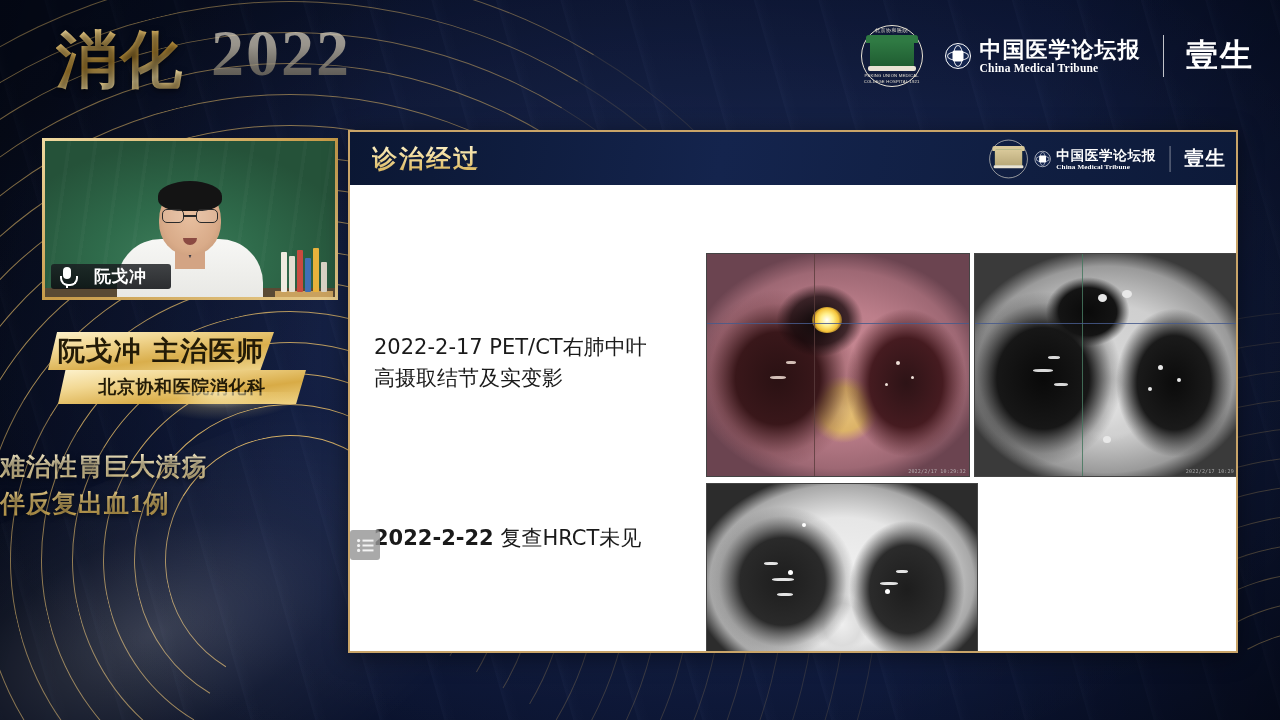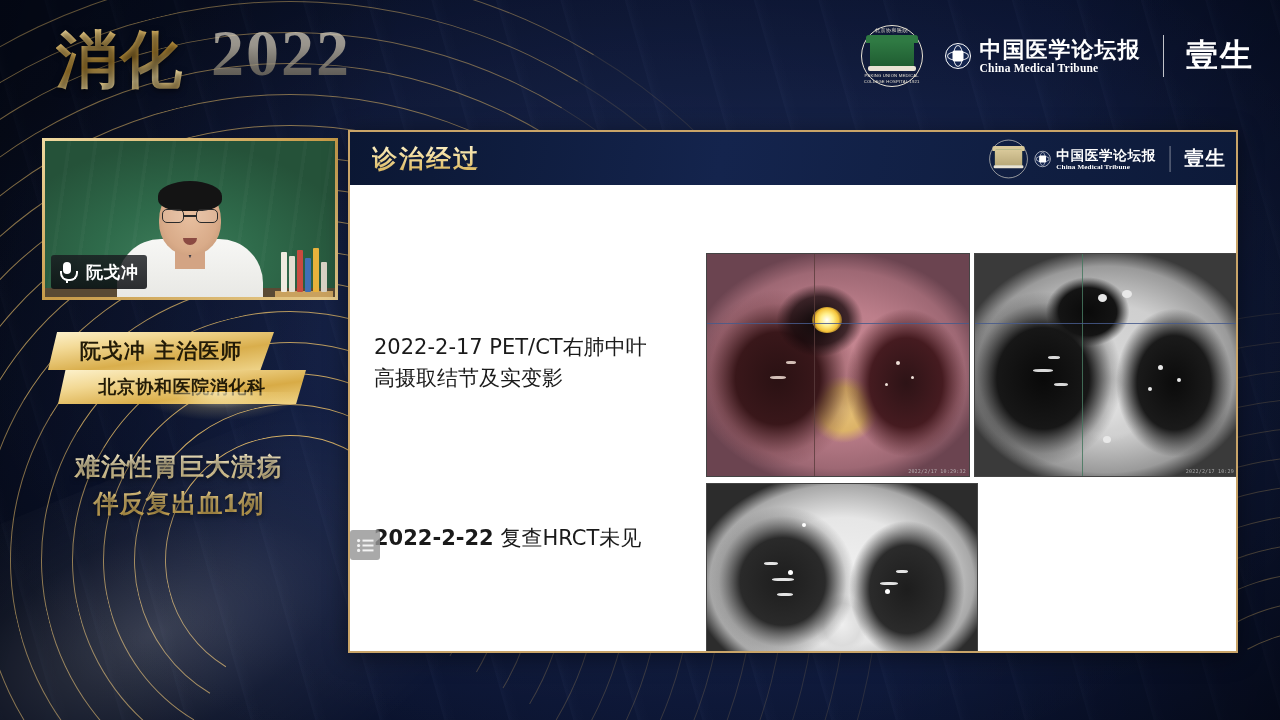--- a/index.html
+++ b/index.html
@@ -197,22 +197,22 @@
   .vid-collar {
     position:absolute; left:50%; bottom:14px; width:40px; height:44px; transform:translateX(-50%) rotate(0deg);
     background:#3a3a44; clip-path:polygon(50% 0,70% 0,50% 44%,30% 0);
   }
   .vid-books { position:absolute; right:8px; bottom:5px; width:46px; height:46px; display:flex; align-items:flex-end; gap:2px; }
   .vid-books i { display:block; width:6px; border-radius:1px; }
   .vid-shelf { position:absolute; right:2px; bottom:0; width:58px; height:6px; background:#c9a15e; }
   .vid-desk { position:absolute; left:0; bottom:0; width:100%; height:9px; background:#5a4a34; }
 
   .mic-badge {
-    position:absolute; left:6px; bottom:8px; height:34px; display:flex; align-items:center;
-    gap:11px; padding:0 8px 0 8px;
+    position:absolute; left:6px; bottom:8px; height:25px; display:flex; align-items:center;
+    gap:19px; padding:0 24px 0 8px;
     background:linear-gradient(180deg, rgba(25,28,32,.82), rgba(12,14,18,.86));
     border-radius:3px;
   }
   .mic-ico { width:16px; height:20px; position:relative; flex:none; }
   .mic-ico:before {
     content:""; position:absolute; left:4px; top:0; width:8px; height:12px;
     background:#fff; border-radius:4px;
   }
   .mic-ico:after {
     content:""; position:absolute; left:1px; top:9px; width:14px; height:8px;
@@ -222,40 +222,40 @@
   .mic-name { font-size:17px; font-weight:700; color:#fff; letter-spacing:.5px;
     font-family:"DejaVu Sans","Liberation Sans",sans-serif; }
 
   
   .ribbon1 {
     position:absolute; left:48px; top:332px; width:226px; height:38px;
     background:linear-gradient(172deg,#fdf2cd 0%,#f3da97 26%,#d9ae4c 62%,#f0d68d 100%);
     clip-path:polygon(4% 0, 100% 0, 94% 100%, 0% 100%);
     display:flex; align-items:center; justify-content:center;
   }
-  .ribbon1 span { font-size:21px; font-weight:700; color:#231b07; letter-spacing:1px;
+  .ribbon1 span { font-size:27px; font-weight:700; color:#231b07; letter-spacing:1px;
     font-family:"DejaVu Sans","Liberation Sans",sans-serif; }
   .ribbon2 {
     position:absolute; left:58px; top:370px; width:248px; height:34px;
     background:linear-gradient(172deg,#fdf2cd 0%,#f2d893 30%,#d8ab46 66%,#efd488 100%);
     clip-path:polygon(3% 0, 100% 0, 96% 100%, 0% 100%);
     display:flex; align-items:center; justify-content:center;
   }
   .ribbon2 span { font-size:18px; font-weight:700; color:#231b07; letter-spacing:.6px;
     font-family:"DejaVu Sans","Liberation Sans",sans-serif; }
   .ribbon-glow {
     position:absolute; left:140px; top:392px; width:160px; height:28px;
     background:radial-gradient(ellipse at 50% 0%, rgba(255,244,200,.75) 0%, rgba(255,230,150,.18) 42%, rgba(255,230,150,0) 72%);
     pointer-events:none;
   }
 
   .case-title {
-    position:absolute; left:0; top:448px; width:358px; text-align:center;
+    position:absolute; left:0; top:448px; width:358px; text-align:left;
     font-size:25px; font-weight:700; line-height:1.48; letter-spacing:1px;
-    font-family:Liberation Sans, sans-serif;
+    font-family:Liberation Serif, serif;
     color:transparent;
     background:linear-gradient(180deg,#fff6d6 0%,#f3dc9e 42%,#dcb košt 60%,#d4ab4b 100%);
     background:linear-gradient(180deg,#fff6d6 0%,#f3dc9e 42%,#d4ab4b 100%);
     -webkit-background-clip:text; background-clip:text;
     text-shadow:0 2px 5px rgba(0,0,0,.5);
   }
 
   
   .slide {
     position:absolute; left:348px; top:130px; width:890px; height:523px;

